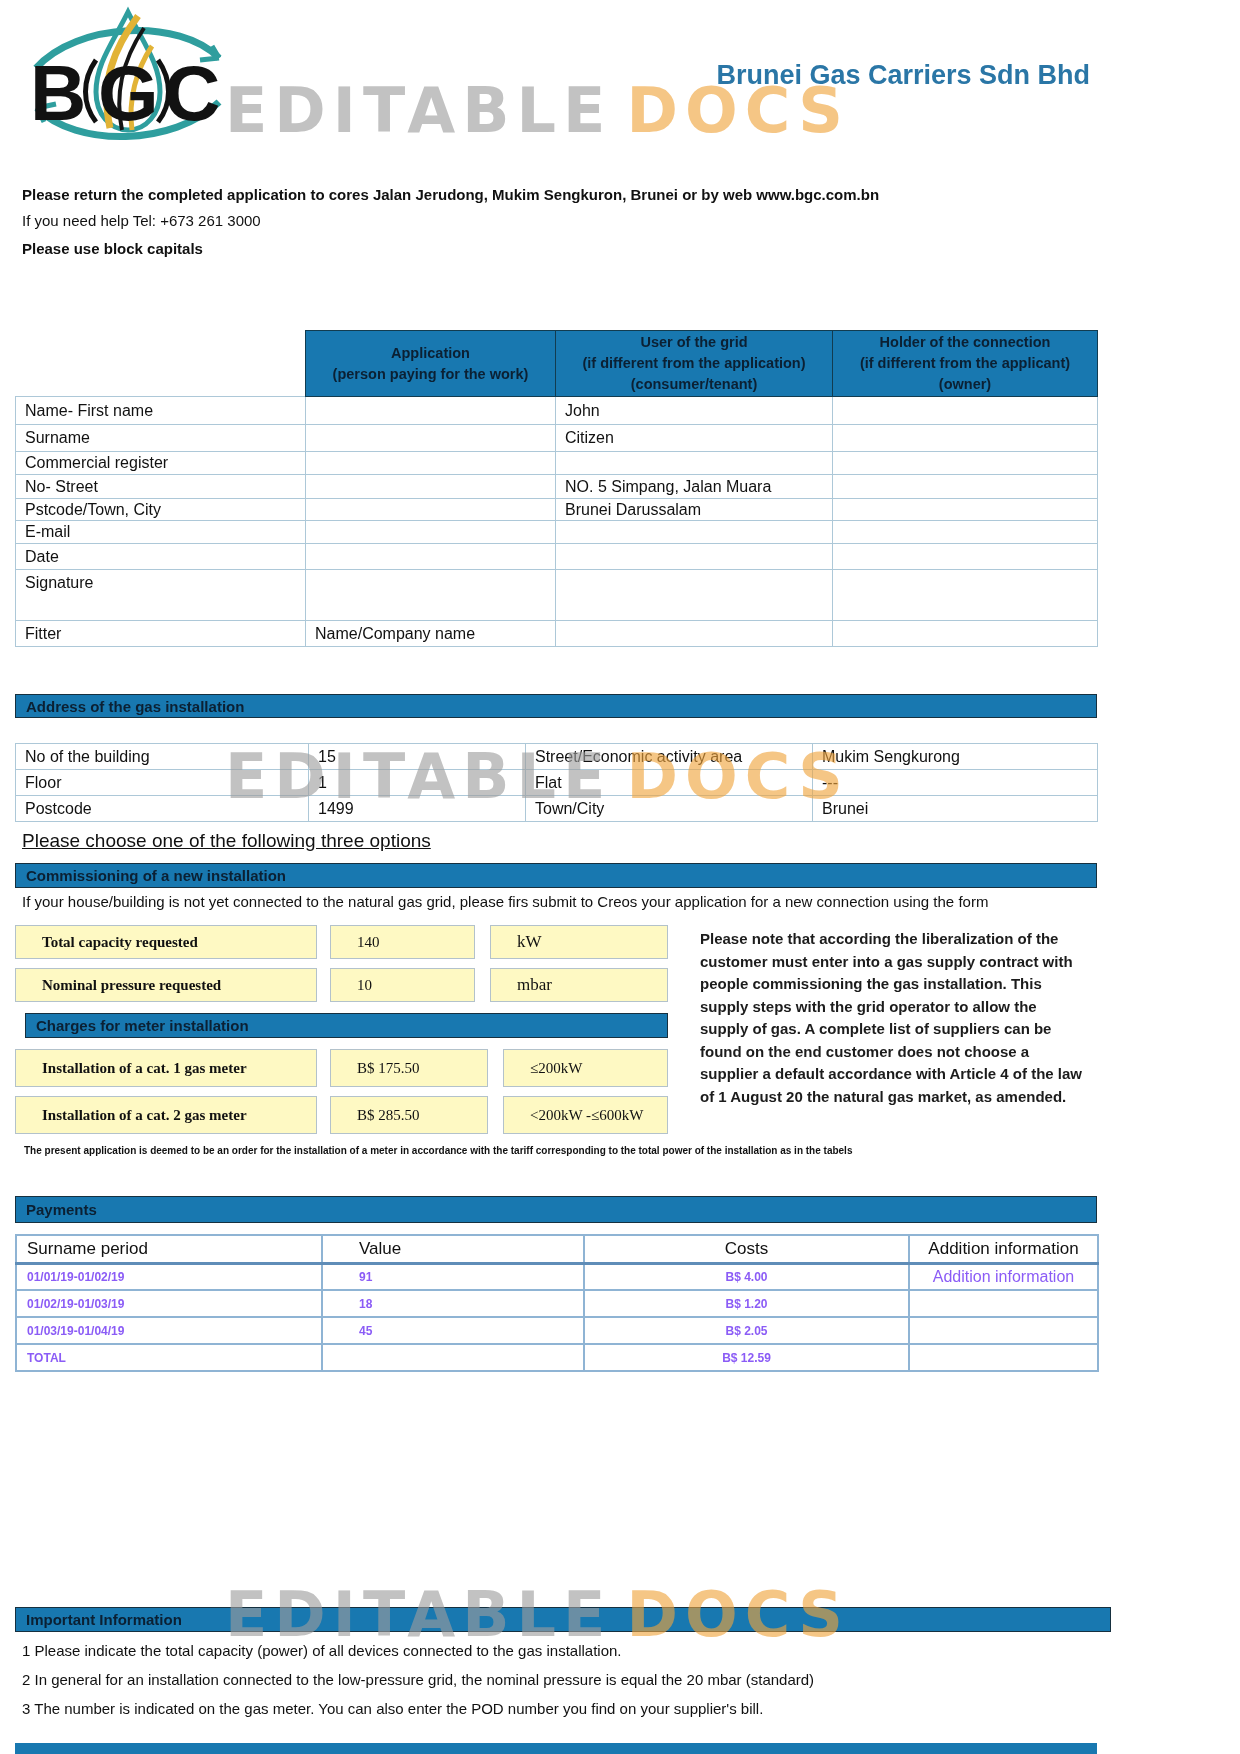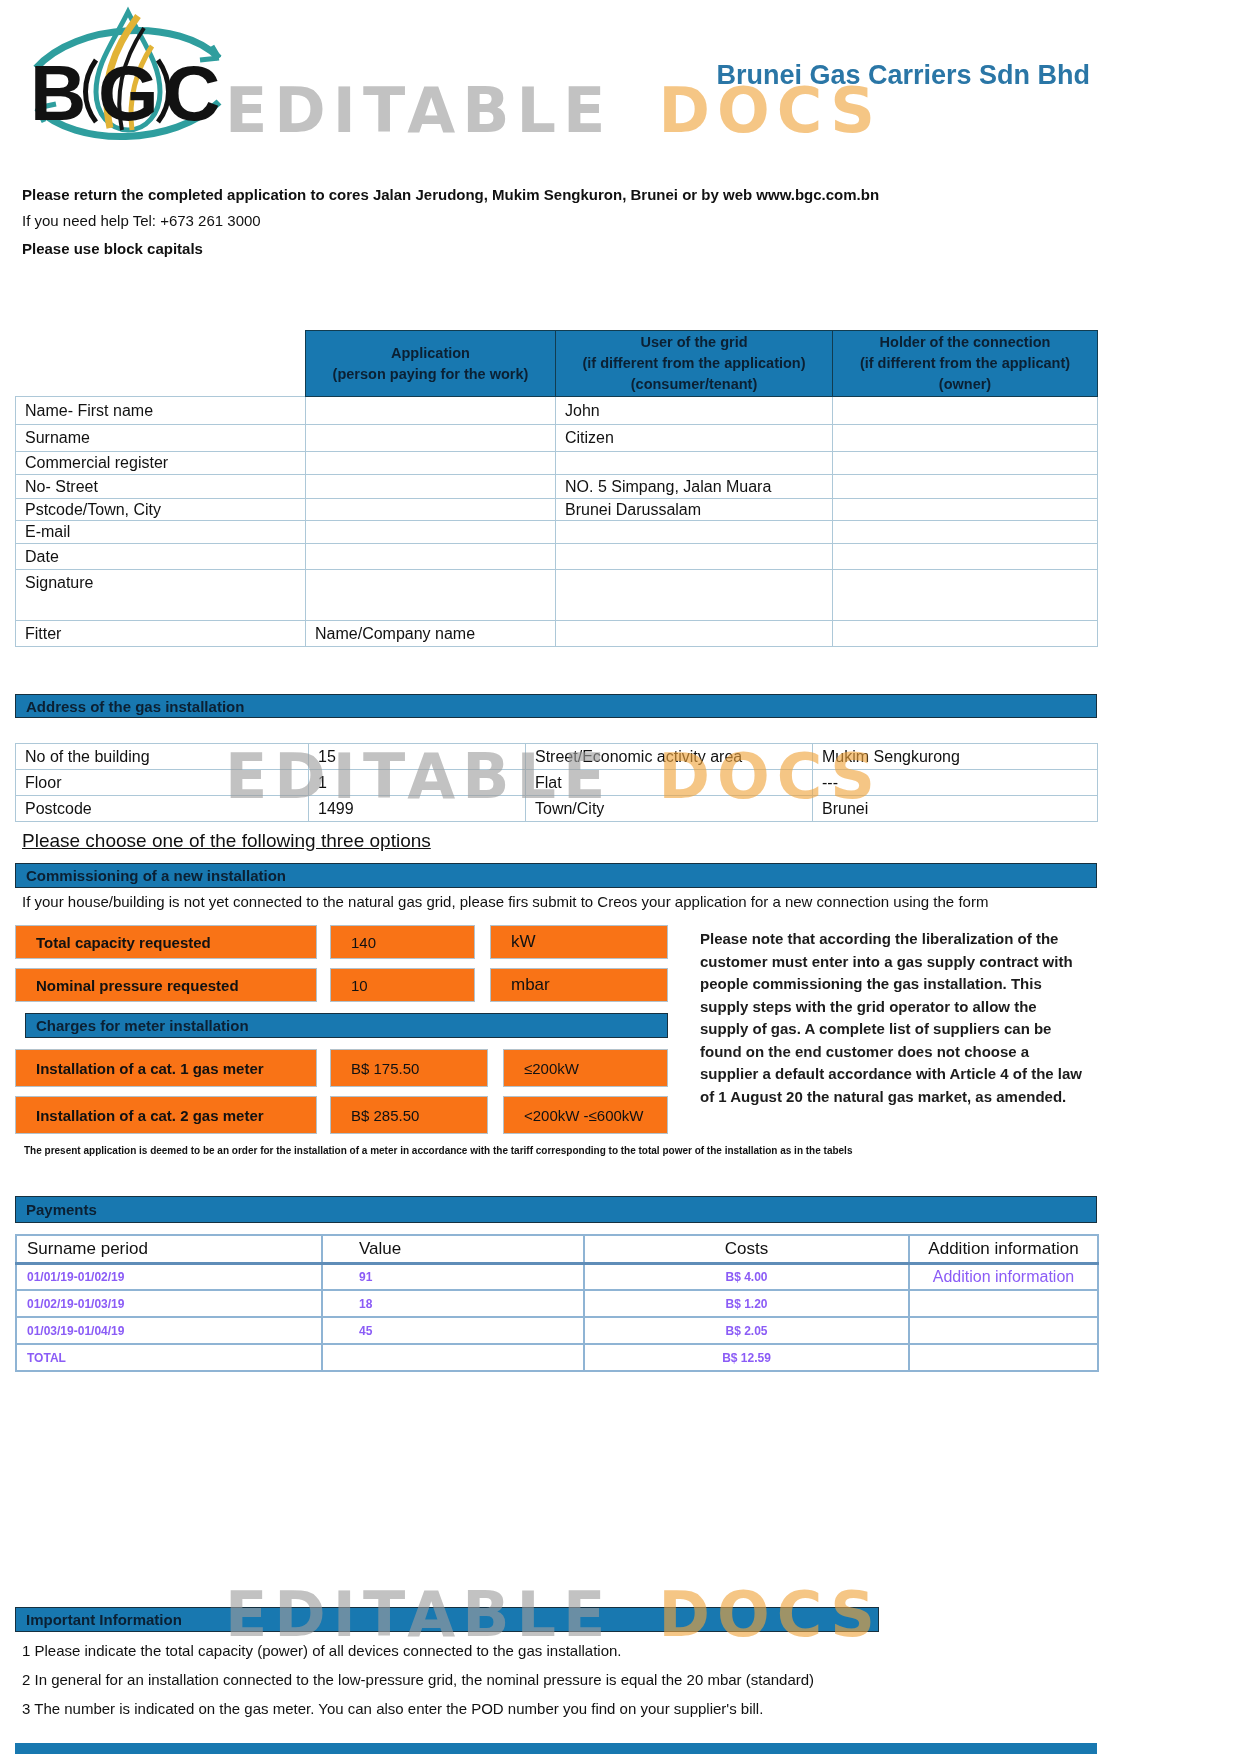--- a/index.html
+++ b/index.html
@@ -8,21 +8,21 @@
     font-family:"Liberation Sans", sans-serif; color:#111; overflow:hidden;
   }
 
   
   #logo { position:absolute; left:22px; top:6px; }
   #company-name {
     position:absolute; left:690px; top:60px; width:400px; text-align:right;
     font-size:27px; font-weight:600; color:#2a76a6;
   }
   .wm {
-    position:absolute; display:flex; gap:46px; pointer-events:none; z-index:6;
+    position:absolute; display:flex; gap:14px; pointer-events:none; z-index:6;
     font-family:"DejaVu Sans", sans-serif; font-weight:800; font-size:62px;
     letter-spacing:7px; opacity:0.62; line-height:1;justify-content:space-between;
   }
   .wm .p1 { color:#9d9d9d; }
   .wm .p2 { color:#f0a43c; }
   #wm-top { left:225px; top:80px; }
   #wm-mid { left:225px; top:746px; }
   #wm-bot { left:225px; top:1584px; }
 
   #intro { position:absolute; left:22px; top:186px; width:960px; font-size:15px; }
@@ -56,22 +56,22 @@
 
   #choose-line {
     position:absolute; left:22px; top:830px; font-size:19px; font-weight:500;
     text-decoration:underline;
   }
 
   #commissioning-intro { position:absolute; left:22px; top:893px; width:1070px; font-size:15px; font-weight:500; }
 
   
   .fbox {
-    position:absolute; border:1px solid #b3c2cb; box-sizing:border-box; background:#f97316;
-    display:flex; align-items:center; padding-left:20px; font-size:15px;
+    position:absolute; border:1px solid #b3c2cb; box-sizing:border-box; background:#fef9c3;
+    display:flex; align-items:center; padding-left:26px; font-size:15px;font-family:Liberation Serif, serif;
   }
   .fbox.lab { font-weight:700; }
   .fbox.val { font-weight:500; }
   .fbox.unit { font-size:17px; font-weight:400; }
 
   #note-right {
     position:absolute; left:700px; top:928px; width:384px;
     font-size:15px; font-weight:600; line-height:1.5; color:#1c1c1c;
   }
 
@@ -320,21 +320,21 @@
       <tr>
         <td class="al">TOTAL</td>
         <td class="ai"></td>
         <td class="ac">B$ 12.59</td>
         <td class="ac"></td>
       </tr>
     </tbody>
       </table>
   </div>
 
-  <div class="bar" style="left:15px; top:1607px; width:864px; height:25px;">Important Information</div>
+  <div class="bar" style="left:15px; top:1607px; width:1096px; height:25px;">Important Information</div>
 
   <div id="important-items">
     <div>1 Please indicate the total capacity (power) of all devices connected to the gas installation.</div>
     <div>2 In general for an installation connected to the low-pressure grid, the nominal pressure is equal the 20 mbar (standard)</div>
     <div>3 The number is indicated on the gas meter. You can also enter the POD number you find on your supplier's bill.</div>
   </div>
 
   <div id="bottom-strip"></div>
 
 </div>

